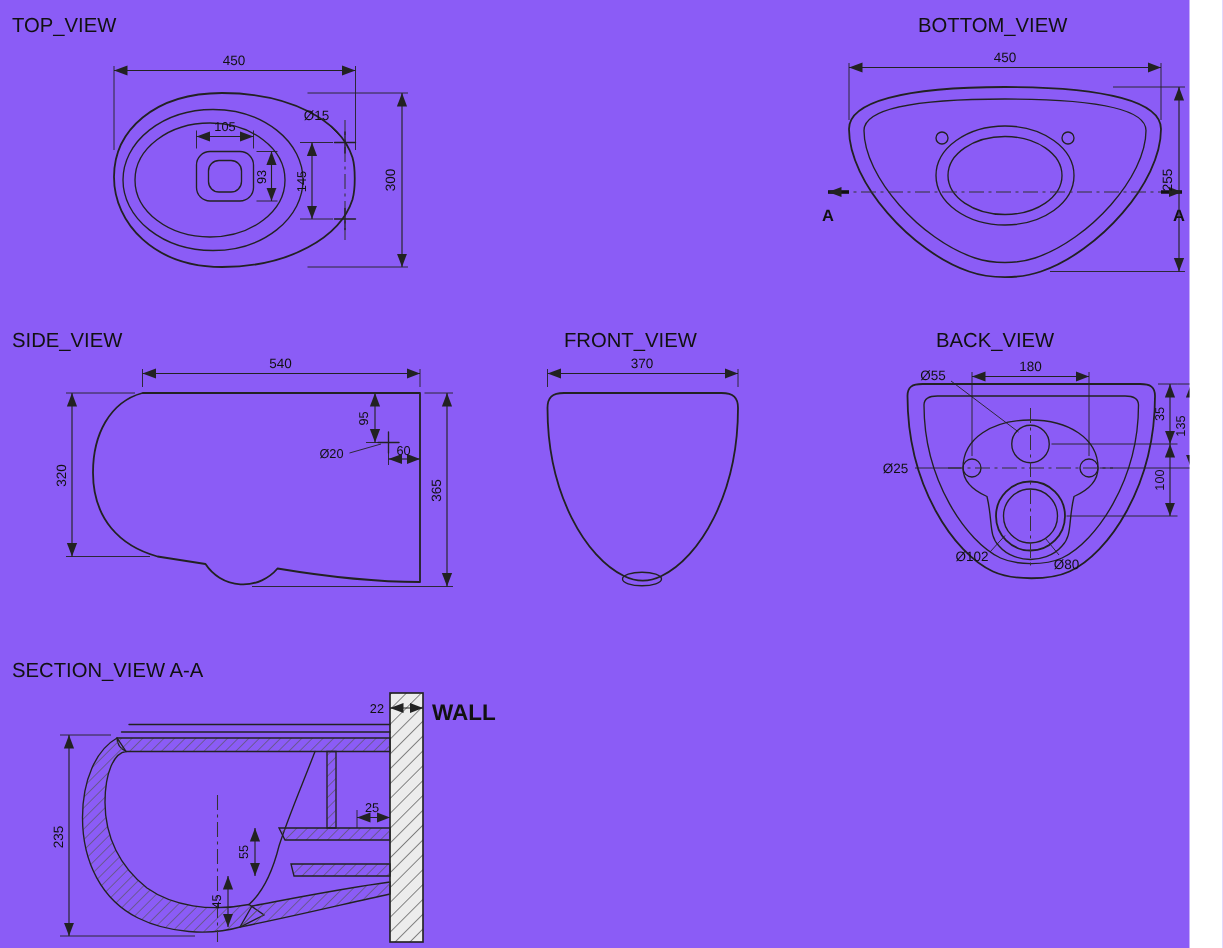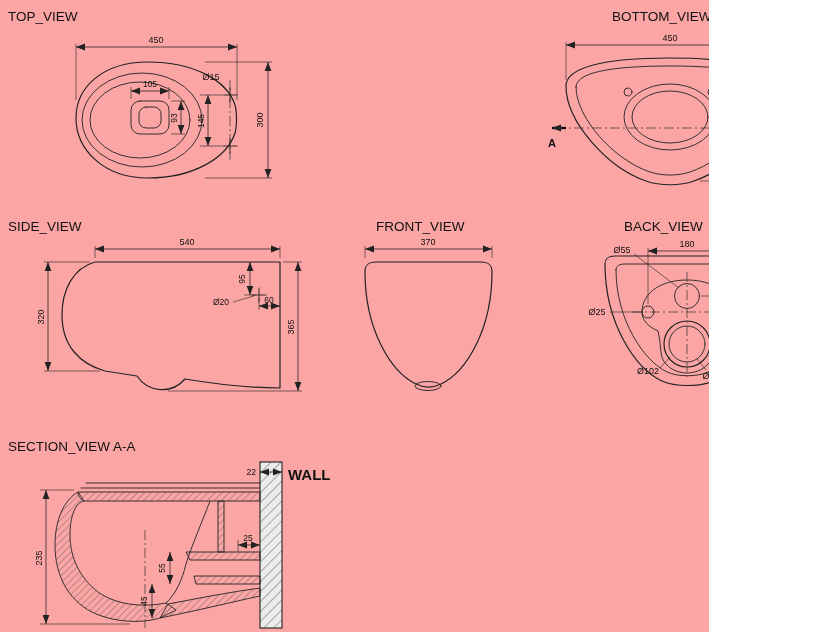--- a/index.html
+++ b/index.html
@@ -1,16 +1,16 @@
 <!DOCTYPE html>
 <html><head>
 <meta charset="utf-8">
 <style>
   html,body{margin:0;padding:0;background:#ffffff;}
-  .page{position:relative;width:709px;height:632px;background:#fca5a5;overflow:hidden;
+  .page{position:relative;width:793px;height:632px;background:#8b5cf6;overflow:hidden;
         font-family:"Liberation Sans", sans-serif;}
   svg{display:block;}
   .t   {font-family:"Liberation Sans",sans-serif;font-size:13.5px;fill:#111;}
   .wall{font-family:"Liberation Sans",sans-serif;font-size:15px;font-weight:bold;fill:#111;}
   .secA{font-family:"Liberation Sans",sans-serif;font-size:11px;font-weight:bold;fill:#111;}
   .d   {font-family:"Liberation Sans",sans-serif;font-size:9px;fill:#111;}
   .d2  {font-family:"Liberation Sans",sans-serif;font-size:8.5px;fill:#111;}
   .ln  {stroke:#222;stroke-width:1.2;fill:none;stroke-linecap:round;stroke-linejoin:round;}
   .ln2 {stroke:#222;stroke-width:0.9;fill:none;stroke-linecap:round;stroke-linejoin:round;}
   .dim {stroke:#222;stroke-width:0.75;fill:none;}

